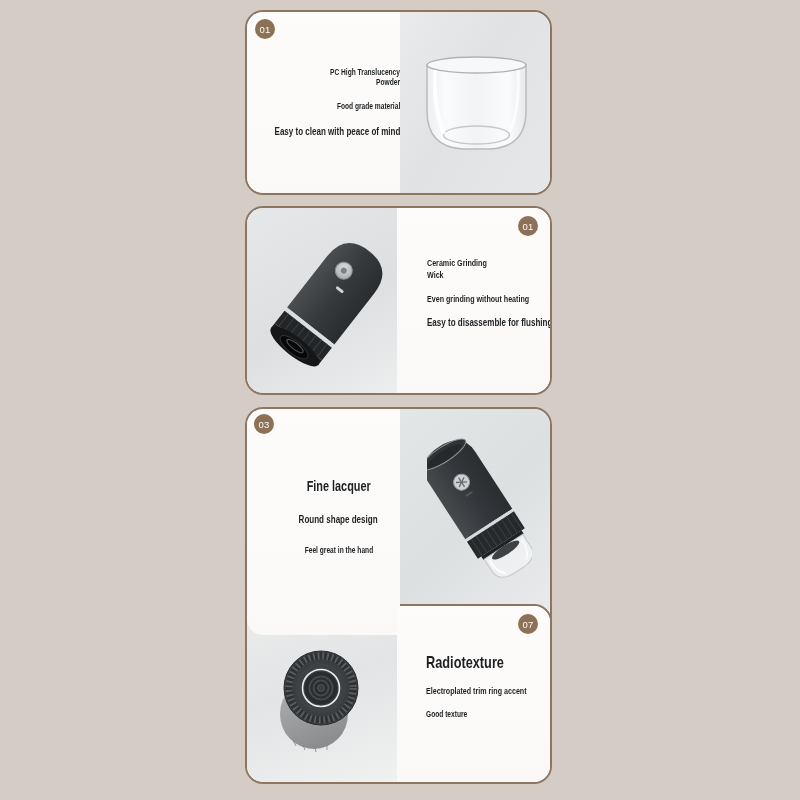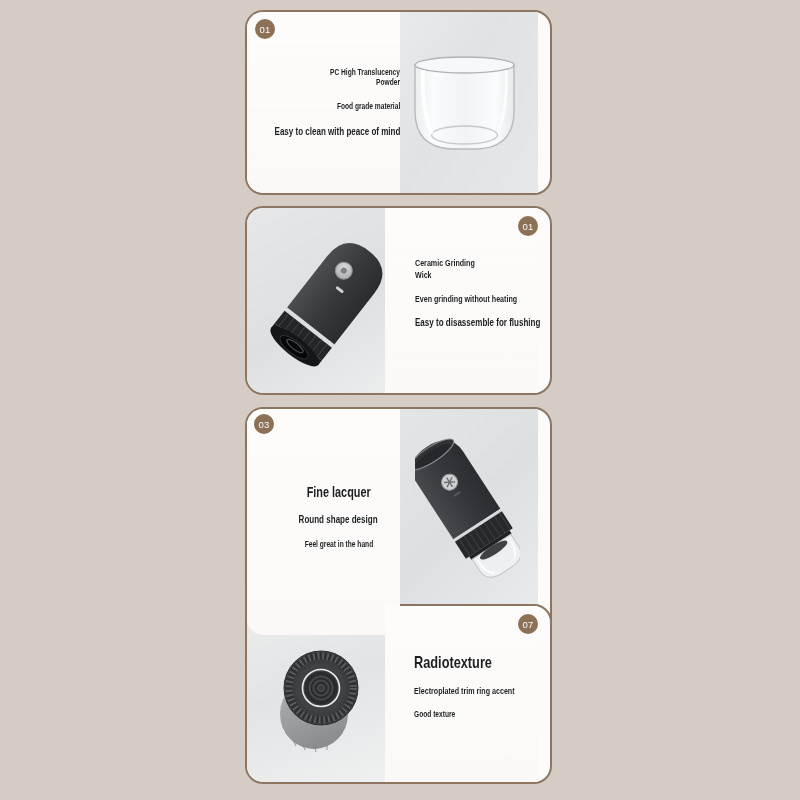--- a/index.html
+++ b/index.html
@@ -13,21 +13,21 @@
     position:absolute;left:245px;width:307px;box-sizing:border-box;
     border:2px solid #8c7662;border-radius:18px;overflow:hidden;
     background:#fcfbfa;
   }
   .panel-1{top:10px;height:185px;}
   .panel-2{top:206px;height:189px;}
   .panel-3{top:407px;height:230px;}
   .panel-4{top:604px;height:180px;}
   .half{position:absolute;top:0;bottom:0;width:50.5%;}
   .half-left{left:0;}
-  .half-right{right:12px;}
+  .half-right{right:0;}
   .gray-1{background:linear-gradient(120deg,#e9ebec 0%,#e0e2e4 45%,#e5e7e8 100%);}
   .gray-2{background:linear-gradient(150deg,#e5e7e8 0%,#dddfe1 55%,#edeeee 100%);}
   .gray-3{background:linear-gradient(135deg,#e3e6e7 0%,#dde0e1 50%,#eaeced 100%);}
   .gray-4{background:linear-gradient(160deg,#ececec 0%,#e2e4e5 45%,#f0f1f1 100%);}
   .white-half{background:linear-gradient(180deg,#fdfcfb 0%,#faf9f8 100%);}
 
   .badge{
     position:absolute;z-index:5;width:20px;height:20px;border-radius:50%;
     background:#8c7157;color:#fdfcfa;
     display:flex;align-items:center;justify-content:center;
@@ -45,21 +45,21 @@
   .wrapline{white-space:normal !important;}
 
   
   .ta-right{align-items:flex-end;text-align:right;}
   .ta-right p{transform-origin:right center;}
   
   .ta-left2{align-items:flex-start;padding-left:30px;padding-bottom:14px;text-align:left;}
   .ta-left4{align-items:flex-start;padding-left:29px;padding-bottom:16px;text-align:center;}
   .ta-left2 p,.ta-left4 p{transform-origin:left center;}
   
-  .ta-center{align-items:center;padding-left:30px;padding-bottom:12px;text-align:center;}
+  .ta-center{align-items:center;padding-left:30px;padding-bottom:12px;text-align:center;gap:6px;}
   .ta-center p{transform-origin:center center;}
 
   .t-sm {font-size:8.5px;transform:scaleX(.78);}
   .t-md {font-size:9.5px;transform:scaleX(.75);}
   .t-lg {font-size:11px; transform:scaleX(.73);}
   .t-xl {font-size:14.5px;transform:scaleX(.75);}
   .t-xxl{font-size:17px; transform:scaleX(.75);}
 
   .gap-sm{margin-top:12px !important;}
   .gap-md{margin-top:13px !important;}

